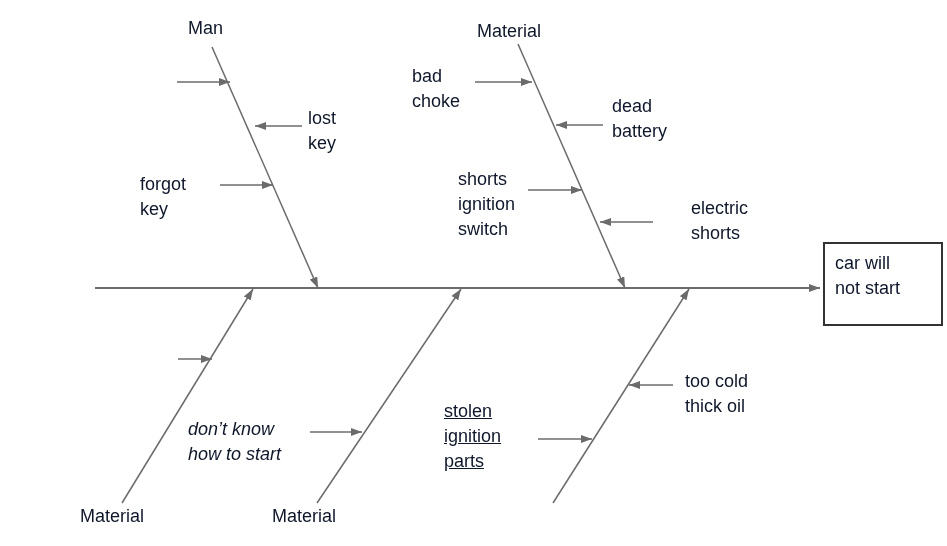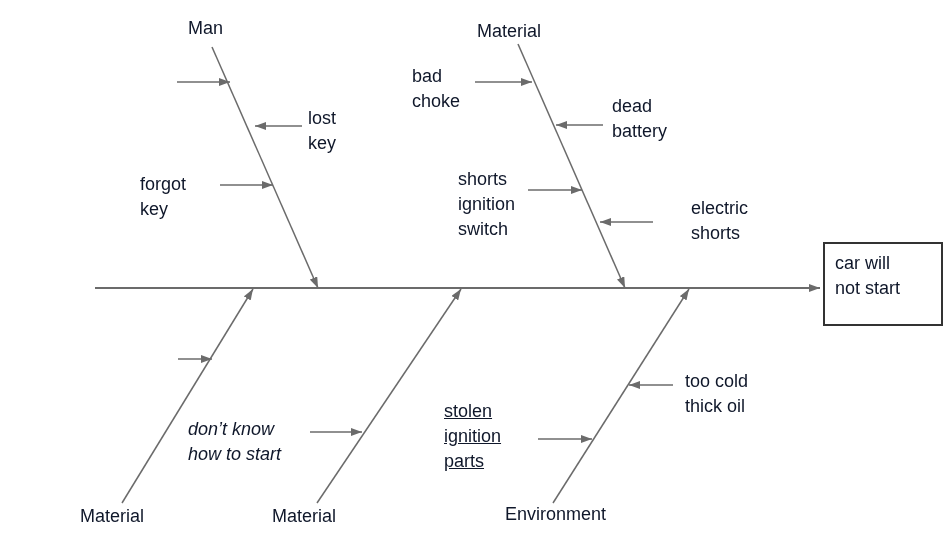--- a/index.html
+++ b/index.html
@@ -76,21 +76,20 @@
     <line x1="178" y1="359" x2="212" y2="359" stroke="#6b6b6b" stroke-width="1.5" marker-end="url(#arrow)"></line>
     <line x1="310" y1="432" x2="362" y2="432" stroke="#6b6b6b" stroke-width="1.5" marker-end="url(#arrow)"></line>
     <line x1="673" y1="385" x2="629" y2="385" stroke="#6b6b6b" stroke-width="1.5" marker-end="url(#arrow)"></line>
     <line x1="538" y1="439" x2="592" y2="439" stroke="#6b6b6b" stroke-width="1.5" marker-end="url(#arrow)"></line>
   </svg>
 
   <div class="label" style="left:188px; top:16px;">Man</div>
   <div class="label" style="left:477px; top:19px;">Material</div>
   <div class="label" style="left:80px; top:504px;">Material</div>
   <div class="label" style="left:272px; top:504px;">Material</div>
-  <div class="label" style="left:505px; top:502px;">Environment</div>
 
   <div class="label" style="left:308px; top:106px;">lost
 key</div>
   <div class="label" style="left:140px; top:172px;">forgot
 key</div>
 
   <div class="label" style="left:612px; top:94px;">dead
 battery</div>
   <div class="label" style="left:412px; top:64px;">bad
 choke</div>

